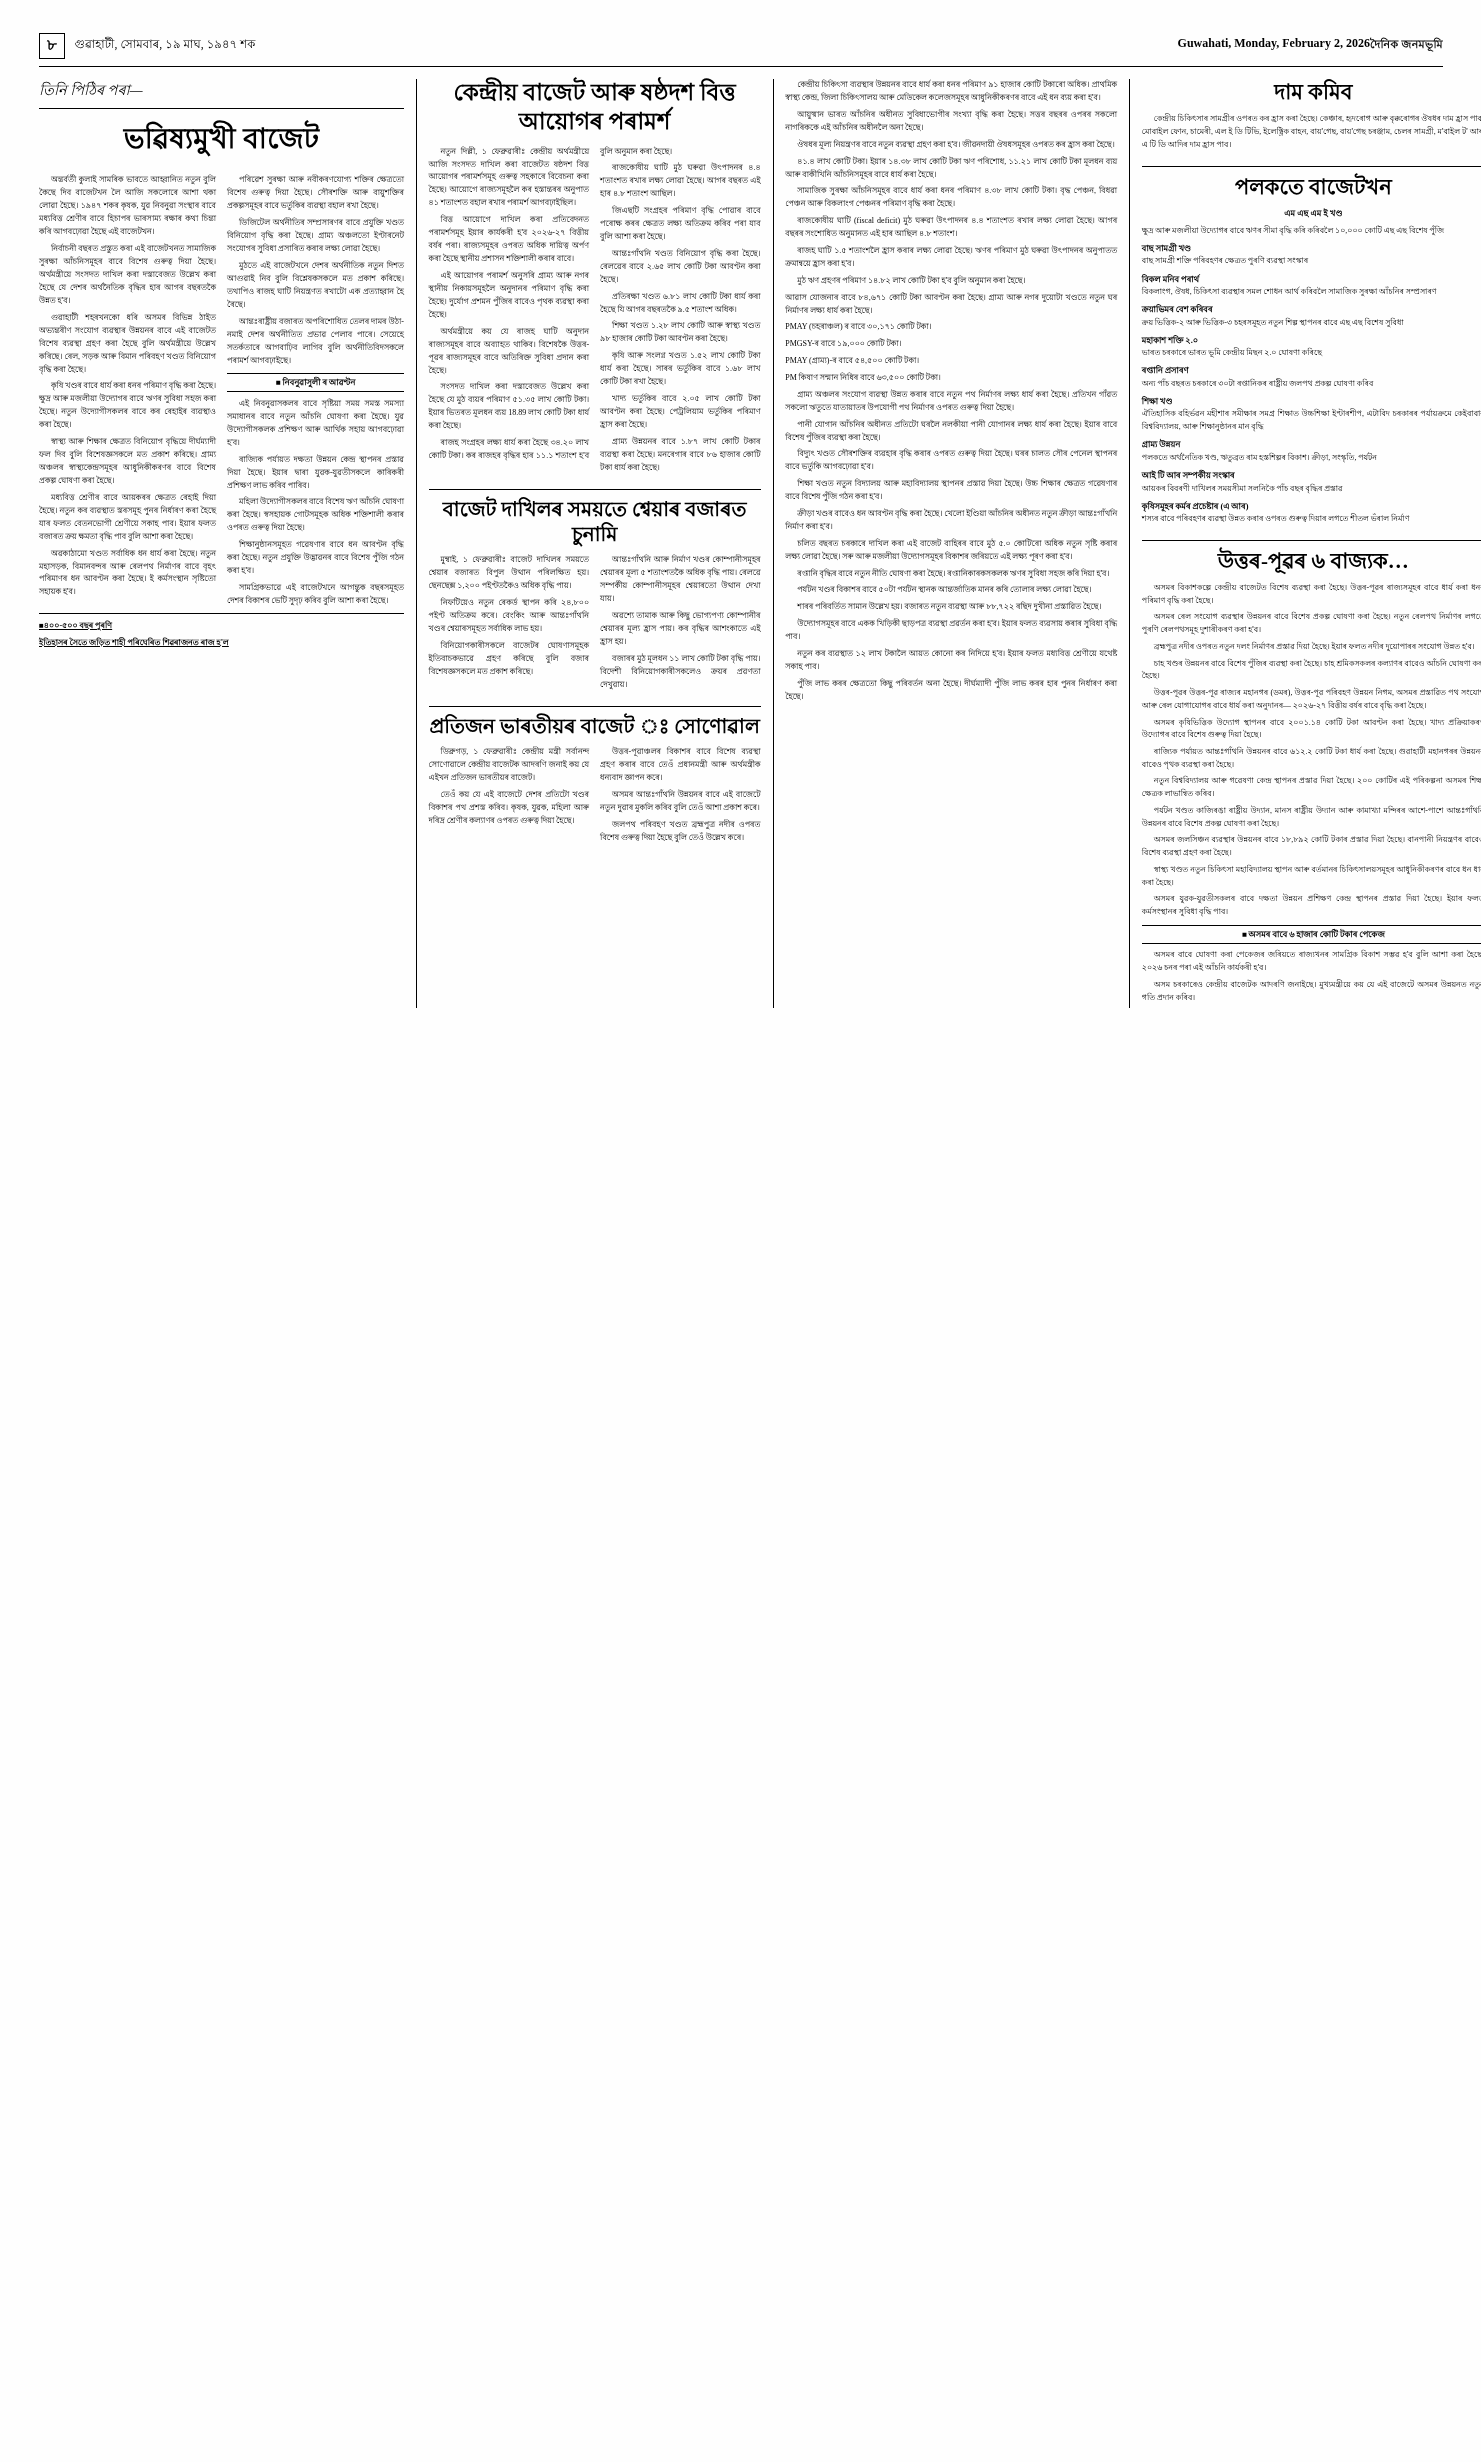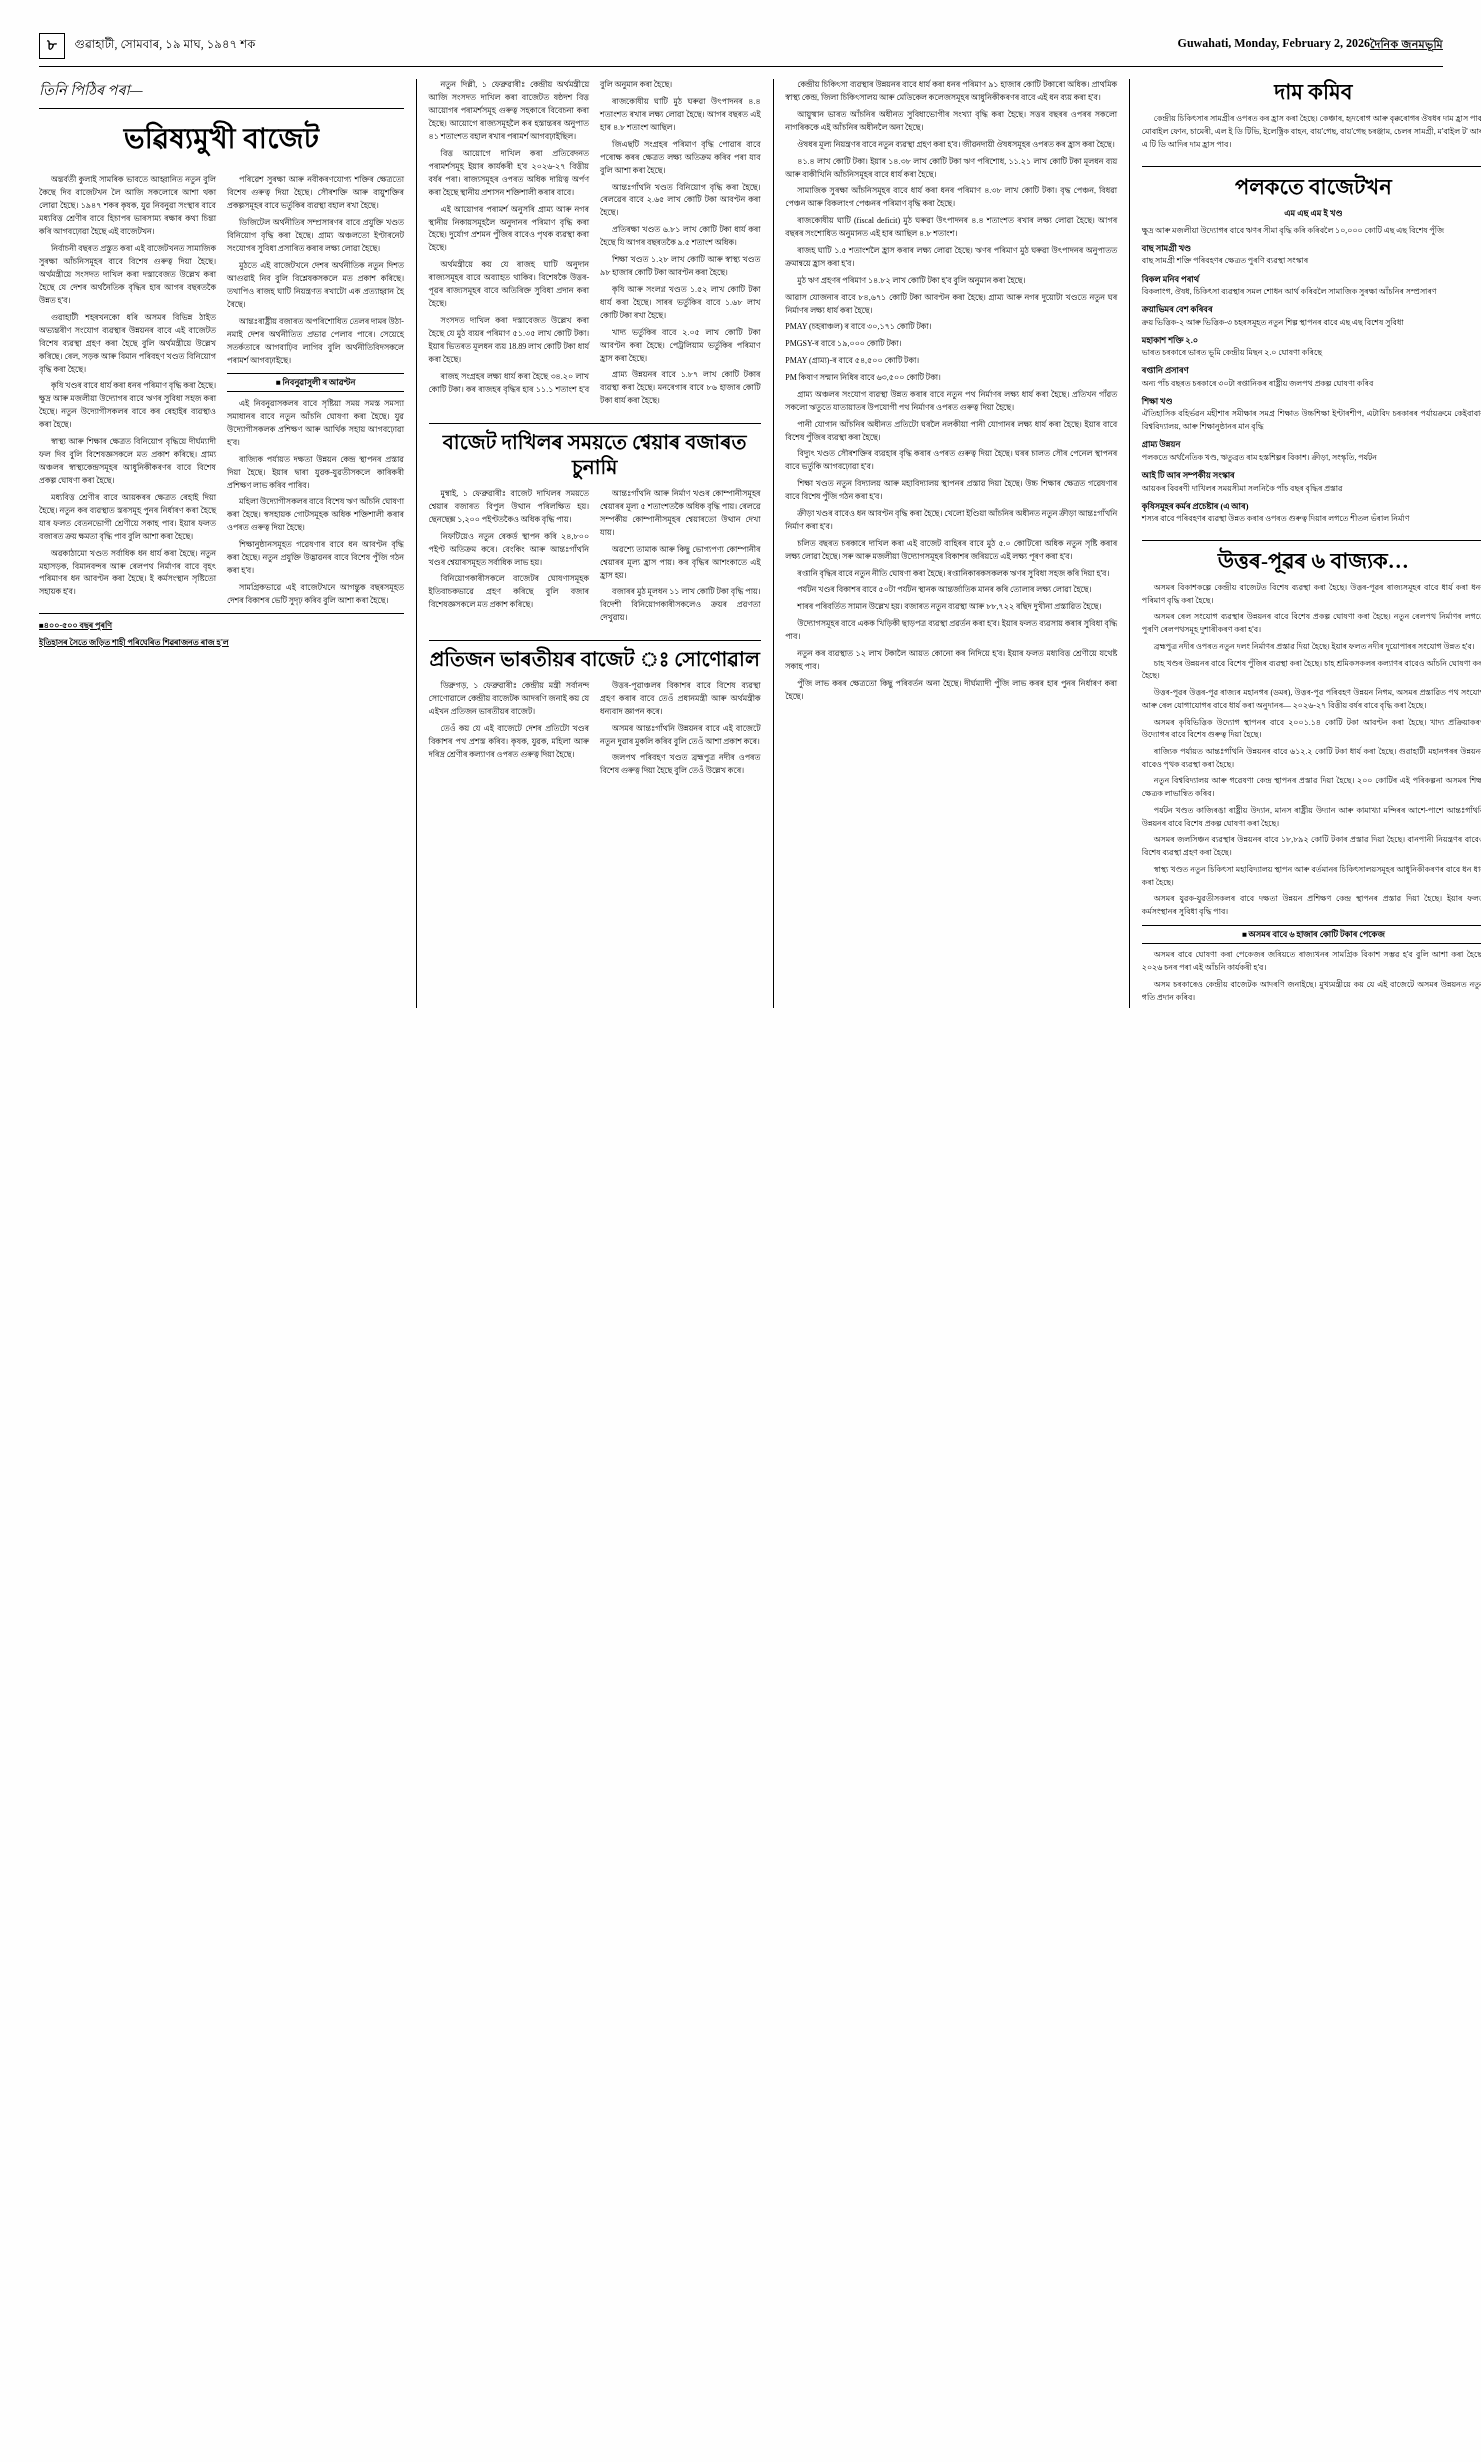--- a/index.html
+++ b/index.html
@@ -29,21 +29,21 @@
   .mh-left { display:flex; align-items:center; gap:10px; }
   .page-num-box {
     width:25.5px; height:25.5px;
     border:1.1px solid #000;
     display:flex; align-items:center; justify-content:center;
     font-size:15px; font-weight:700;
   }
   .mh-place { font-size:11.6px; letter-spacing:0.1px; }
   .mh-right { display:flex; align-items:flex-start; }
   .mh-date { font-family:"Liberation Serif", serif; font-size:12px; font-weight:700; }
-  .mh-logo { font-size:11px; font-weight:700; color:#111; letter-spacing:0.3px;text-decoration:underline; }
+  .mh-logo { font-size:11px; font-weight:700; color:#111; letter-spacing:0.3px; }
 
   
   .content {
     display:grid;
     grid-template-columns: 365px 0.6px 332px 0.6px 332px 0.6px 343px;
     column-gap: 12px;
     margin-top: 12px;
   }
   .vrule { background:#000; width:0.6px; }
 
@@ -161,20 +161,21 @@
       <div class="dash-rule"></div>
       <div class="body-text">
         <p class="noind bold-inline">■৪০০-৫০০ বছৰ পুৰণি</p>
         <p class="noind bold-inline">ইতিহাসৰ সৈতে জড়িত শাহী পৰিঘেৰিত শিৱৰাজনত ৰাজ হ'ল</p>
       </div>
     </div>
 
     <div class="vrule"></div>
 
     <div class="col col2">
+      <div class="head-xl">কেন্দ্ৰীয় বাজেট আৰু ষষ্ঠদশ বিত্ত আয়োগৰ পৰামৰ্শ</div>
       <div class="body-text two-sub">
         <p>নতুন দিল্লী, ১ ফেব্ৰুৱাৰীঃ কেন্দ্ৰীয় অৰ্থমন্ত্ৰীয়ে আজি সংসদত দাখিল কৰা বাজেটত ষষ্ঠদশ বিত্ত আয়োগৰ পৰামৰ্শসমূহ গুৰুত্ব সহকাৰে বিবেচনা কৰা হৈছে। আয়োগে ৰাজ্যসমূহলৈ কৰ হস্তান্তৰৰ অনুপাত ৪১ শতাংশত বহাল ৰখাৰ পৰামৰ্শ আগবঢ়াইছিল।</p>
         <p>বিত্ত আয়োগে দাখিল কৰা প্ৰতিবেদনত পৰামৰ্শসমূহ ইয়াৰ কাৰ্যকৰী হ'ব ২০২৬-২৭ বিত্তীয় বৰ্ষৰ পৰা। ৰাজ্যসমূহৰ ওপৰত অধিক দায়িত্ব অৰ্পণ কৰা হৈছে স্থানীয় প্ৰশাসন শক্তিশালী কৰাৰ বাবে।</p>
         <p>এই আয়োগৰ পৰামৰ্শ অনুসৰি গ্ৰাম্য আৰু নগৰ স্থানীয় নিকায়সমূহলৈ অনুদানৰ পৰিমাণ বৃদ্ধি কৰা হৈছে। দুৰ্যোগ প্ৰশমন পুঁজিৰ বাবেও পৃথক ব্যৱস্থা কৰা হৈছে।</p>
         <p>অৰ্থমন্ত্ৰীয়ে কয় যে ৰাজহ ঘাটি অনুদান ৰাজ্যসমূহৰ বাবে অব্যাহত থাকিব। বিশেষকৈ উত্তৰ-পূৱৰ ৰাজ্যসমূহৰ বাবে অতিৰিক্ত সুবিধা প্ৰদান কৰা হৈছে।</p>
         <p>সংসদত দাখিল কৰা দস্তাবেজত উল্লেখ কৰা হৈছে যে মুঠ ব্যয়ৰ পৰিমাণ ৫১.৩৫ লাখ কোটি টকা। ইয়াৰ ভিতৰত মূলধন ব্যয় 18.89 লাখ কোটি টকা ধাৰ্য কৰা হৈছে।</p>
         <p>ৰাজহ সংগ্ৰহৰ লক্ষ্য ধাৰ্য কৰা হৈছে ৩৪.২০ লাখ কোটি টকা। কৰ ৰাজহৰ বৃদ্ধিৰ হাৰ ১১.১ শতাংশ হ'ব বুলি অনুমান কৰা হৈছে।</p>
         <p>ৰাজকোষীয় ঘাটি মুঠ ঘৰুৱা উৎপাদনৰ ৪.৪ শতাংশত ৰখাৰ লক্ষ্য লোৱা হৈছে। আগৰ বছৰত এই হাৰ ৪.৮ শতাংশ আছিল।</p>
         <p>জিএছটি সংগ্ৰহৰ পৰিমাণ বৃদ্ধি পোৱাৰ বাবে পৰোক্ষ কৰৰ ক্ষেত্ৰত লক্ষ্য অতিক্ৰম কৰিব পৰা যাব বুলি আশা কৰা হৈছে।</p>
         <p>আন্তঃগাঁথনি খণ্ডত বিনিয়োগ বৃদ্ধি কৰা হৈছে। ৰেলৱেৰ বাবে ২.৬৫ লাখ কোটি টকা আবণ্টন কৰা হৈছে।</p>

